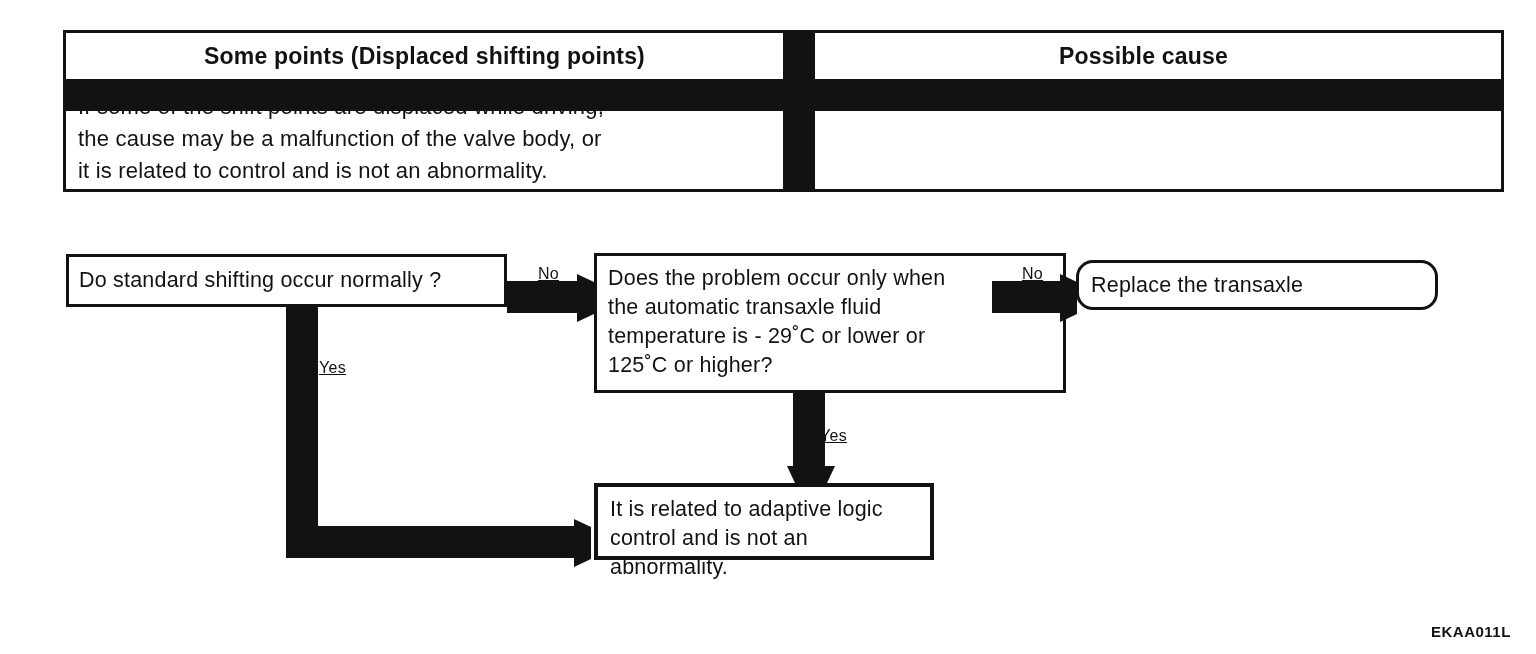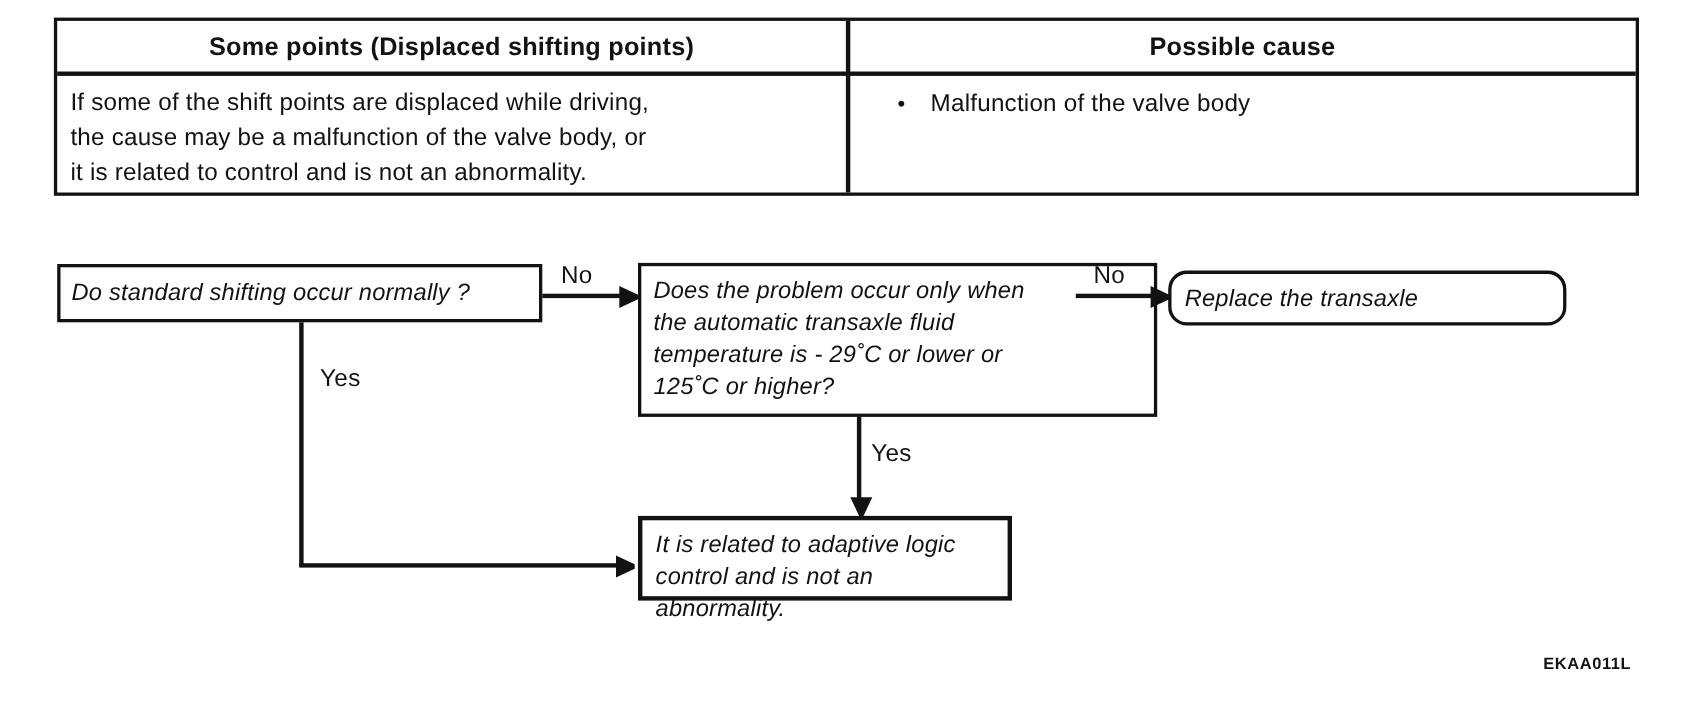--- a/index.html
+++ b/index.html
@@ -1,15 +1,15 @@
 <!DOCTYPE html>
 <html><head>
 <meta charset="utf-8">
 <style>
-  * { margin: 0; padding: 2px; box-sizing: border-box; }
+  * { margin: 0; padding: 16px; box-sizing: border-box; }
   html, body { background: #ffffff; }
   body {
     width: 1536px; height: 654px;
     position: relative;
     font-family: "Liberation Sans", sans-serif;
     color: #121212;
     overflow: hidden;
   }
   .abs { position: absolute; }
   .preline { white-space: pre-line; }
@@ -35,21 +35,20 @@
   .td1 { left: 0; width: 812px; padding: 9px 10px 0 12px; }
   .td2 { left: 720px; right: 0; padding: 9px 10px 0 42px; }
   .bullet { display: inline-block; width: 30px; font-size: 20px; }
 
   
   .node {
     border: 3px solid #121212;
     background: #ffffff;
     font-size: 21.5px;
     letter-spacing: 0.2px;
-    font-style: italic;
   }
   .node-q1 {
     left: 50px; top: 238px; width: 441px; height: 53px;
     display: flex; align-items: center; padding-left: 10px;
   }
   .node-q2 {
     left: 578px; top: 237px; width: 472px; height: 140px;
     padding: 8px 6px 0 11px; line-height: 29px;
   }
   .node-replace {
@@ -70,42 +69,39 @@
     border-top: 8px solid transparent;
     border-bottom: 8px solid transparent;
     border-left: 17px solid #121212;
   }
   .ah-down {
     width: 0; height: 0;
     border-left: 8px solid transparent;
     border-right: 8px solid transparent;
     border-top: 17px solid #121212;
   }
-  .branch-label { font-size: 22px; letter-spacing: 0.3px; }
+  .branch-label { font-size: 16px; letter-spacing: 0.3px; text-decoration: underline; }
 
   
   .figcode {
     left: 1399px; top: 591px;
     font-size: 15px; font-weight: bold; letter-spacing: 0.5px;
   }
 </style>
 </head>
 <body>
 
 <div>
 
   <div class="abs tbl">
     <div class="th th1">Some points (Displaced shifting points)</div>
     <div class="th th2">Possible cause</div>
     <div class="td td1 preline">If some of the shift points are displaced while driving,
 the cause may be a malfunction of the valve body, or
 it is related to control and is not an abnormality.</div>
-    <div class="td td2">
-      <span class="bullet">•</span><span>Malfunction of the valve body</span>
-    </div>
     <div class="vdiv"></div>
     <div class="hdiv"></div>
   </div>
 
   <div class="abs node node-q1">Do standard shifting occur normally ?</div>
   <div class="abs node node-q2 preline">Does the problem occur only when
 the automatic transaxle fluid
 temperature is - 29˚C or lower or
 125˚C or higher?</div>
   <div class="abs node node-replace">Replace the transaxle</div>

